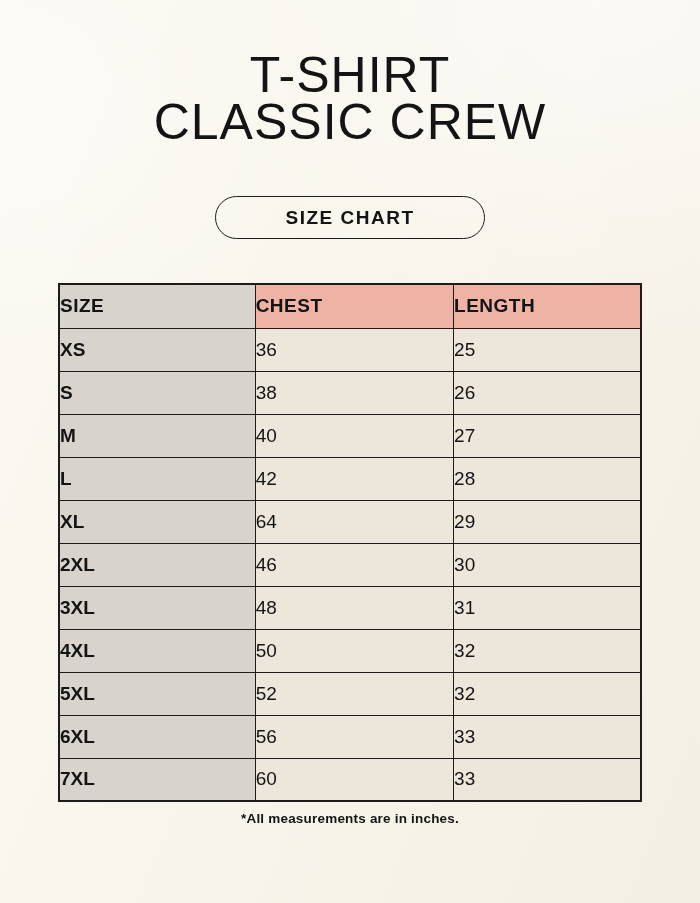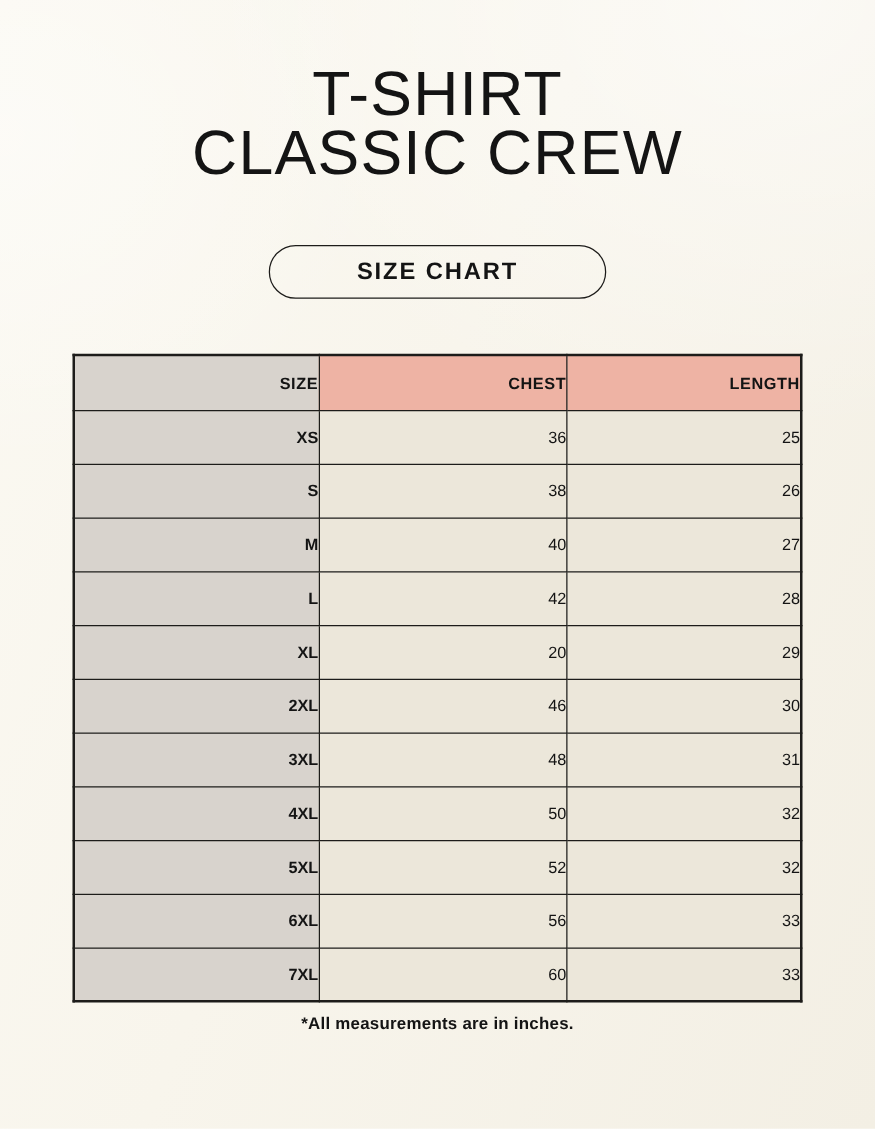--- a/index.html
+++ b/index.html
@@ -58,23 +58,23 @@
   }
   table.size-table {
     width: 584px;
     margin: 44px auto 0 auto;
     border-collapse: collapse;
     border: 2px solid var(--border);
     table-layout: fixed;
   }
   .size-table th, .size-table td {
     border: 1.5px solid var(--border);
-    text-align: right;
+    text-align: left;
     vertical-align: middle;
-    font-size: 13px;
+    font-size: 19px;
     padding: 0;
   }
   .size-table col.c-size   { width: 33.7%; }
   .size-table col.c-chest  { width: 34.1%; }
   .size-table col.c-length { width: 32.2%; }
   .size-table th {
     height: 44px;
     font-weight: 700;
     letter-spacing: 0.5px;
   }
@@ -142,21 +142,21 @@
           <td>40</td>
           <td>27</td>
         </tr>
         <tr>
           <td>L</td>
           <td>42</td>
           <td>28</td>
         </tr>
         <tr>
           <td>XL</td>
-          <td>20</td>
+          <td>64</td>
           <td>29</td>
         </tr>
         <tr>
           <td>2XL</td>
           <td>46</td>
           <td>30</td>
         </tr>
         <tr>
           <td>3XL</td>
           <td>48</td>

